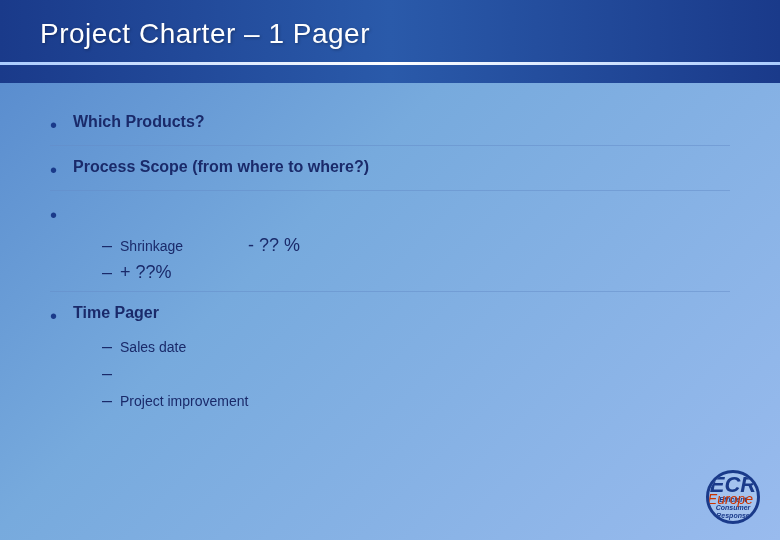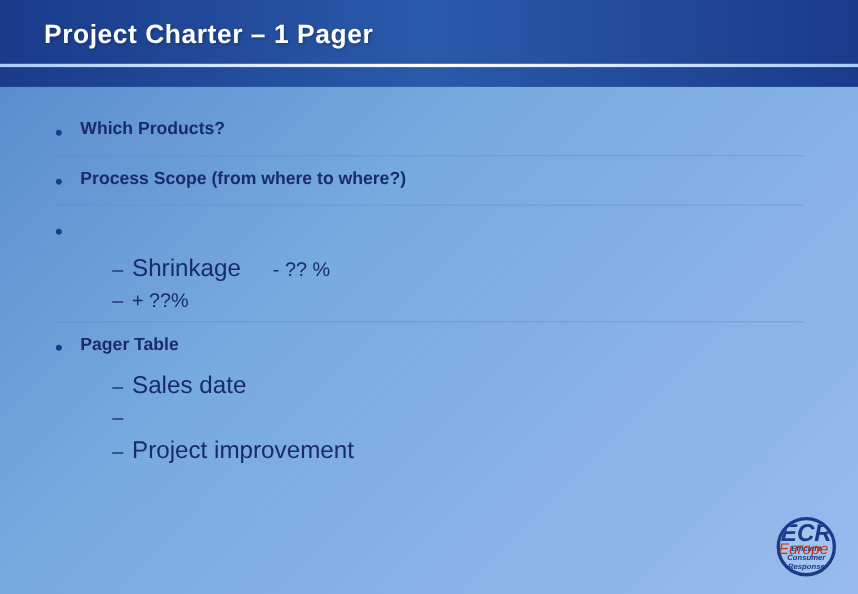--- a/index.html
+++ b/index.html
@@ -32,22 +32,22 @@
       display: block;
       height: 3px;
       background: linear-gradient(90deg, #aaccff, #ffffff, #aaccff);
       margin-top: 12px;
       margin-left: -40px;
       margin-right: -40px;
     }
 
     .title-text {
       color: #ffffff;
-      font-size: 24px;
-      font-weight: bold;
+      font-size: 28px;
+      font-weight: normal;
       letter-spacing: 0.5px;
       text-shadow: 1px 1px 3px rgba(0,0,0,0.3);
     }
 
     .content {
       flex: 1;
       padding: 20px 50px 20px 50px;
       display: flex;
       flex-direction: column;
       gap: 0px;
@@ -91,21 +91,21 @@
     }
 
     .sub-dash {
       color: #1a2a6a;
       font-size: 18px;
       flex-shrink: 0;
     }
 
     .sub-label {
       color: #1a2a6a;
-      font-size: 22px;
+      font-size: 14px;
       min-width: 120px;
     }
 
     .sub-value {
       color: #1a2a6a;
       font-size: 18px;
     }
 
     .divider-line {
       height: 1px;
@@ -201,21 +201,21 @@
       <div class="sub-item">
         <span class="sub-dash">–</span>
         <span class="sub-value">+ ??%</span>
       </div>
     </div>
 
     <div class="divider-line"></div>
 
     <div class="bullet-item">
       <span class="bullet-dot">•</span>
-      <span class="bullet-label">Pager Table</span>
+      <span class="bullet-label">Time Pager</span>
     </div>
 
     <div class="sub-items">
       <div class="sub-item">
         <span class="sub-dash">–</span>
         <span class="sub-label">Sales date</span>
       </div>
       <div class="sub-item">
         <span class="sub-dash">–</span>
       </div>

